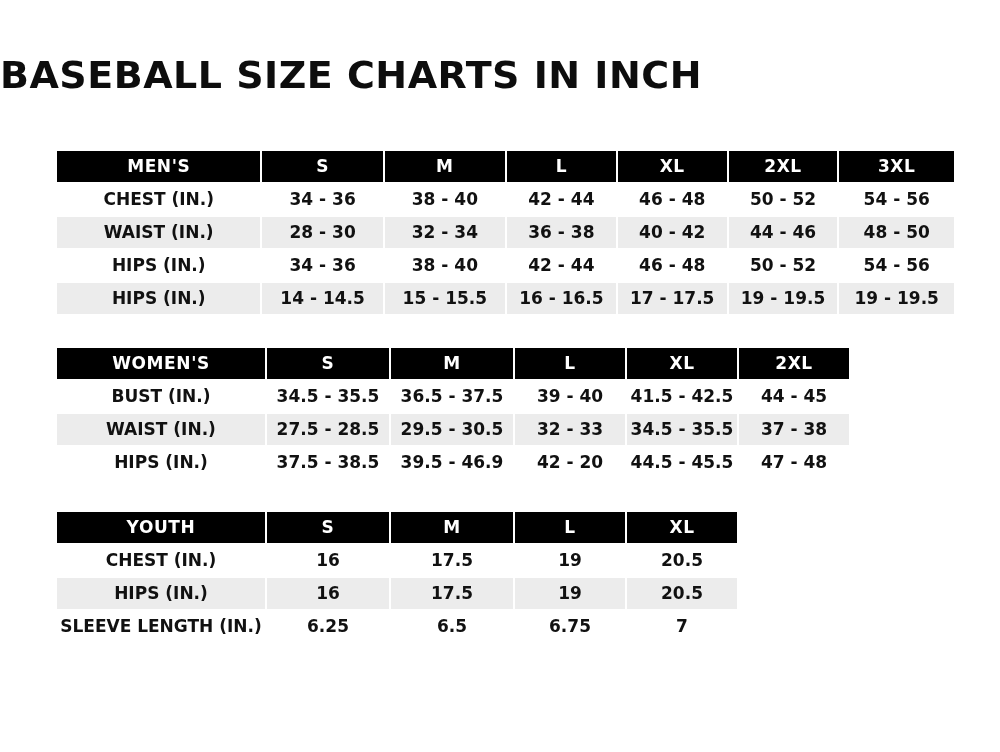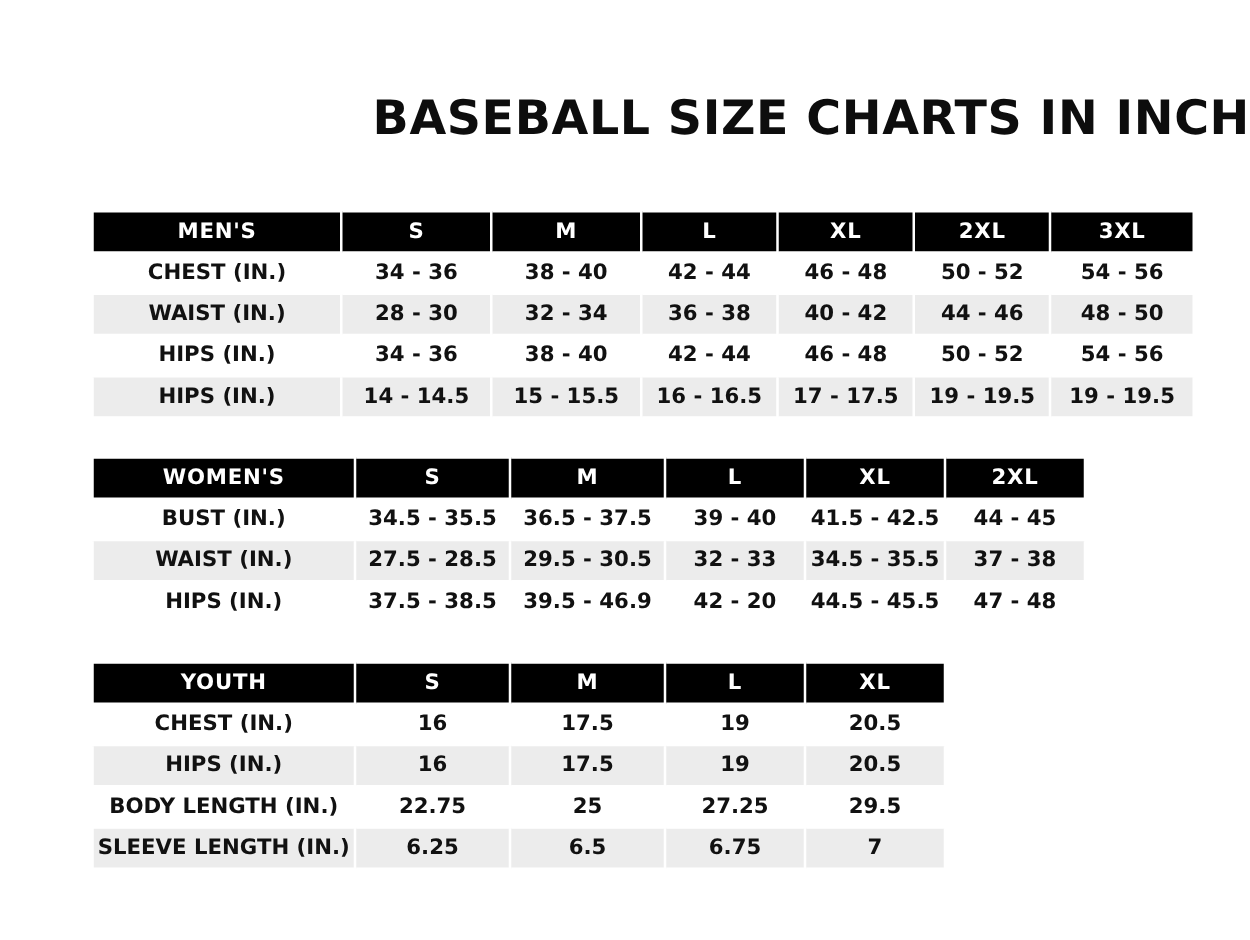--- a/index.html
+++ b/index.html
@@ -14,35 +14,34 @@
     color: #111111;
     overflow: hidden;
   }
   .page {
     position: relative;
     width: 1000px;
     height: 752px;
     box-sizing: border-box;
   }
   .title {
-    text-align: right;
+    text-align: left;
     font-size: 38px;
     font-weight: 700;
     letter-spacing: 0.5px;
     color: #0d0d0d;
     margin: 0;
-    padding-top: 72px;
+    padding-top: 53px;
     font-family: "DejaVu Sans", sans-serif;
   }
 
   .tables {
     margin-top: 52px;
-    padding-left: 44px;
+    padding-left: 55px;
     padding-right: 44px;
-    margin-left: 29px;
   }
 
   table.size-table {
     border-collapse: collapse;
     table-layout: fixed;
     font-size: 17px;
     font-weight: 700;
     color: #111111;
   }
 
@@ -237,27 +236,20 @@
             <td>20.5</td>
           </tr>
           <tr>
             <td class="rowlabel">HIPS (IN.)</td>
             <td>16</td>
             <td>17.5</td>
             <td>19</td>
             <td>20.5</td>
           </tr>
           <tr>
-            <td class="rowlabel">BODY LENGTH (IN.)</td>
-            <td>22.75</td>
-            <td>25</td>
-            <td>27.25</td>
-            <td>29.5</td>
-          </tr>
-          <tr>
             <td class="rowlabel">SLEEVE LENGTH (IN.)</td>
             <td>6.25</td>
             <td>6.5</td>
             <td>6.75</td>
             <td>7</td>
           </tr>
         </tbody>
       </table>
     </div>
 

